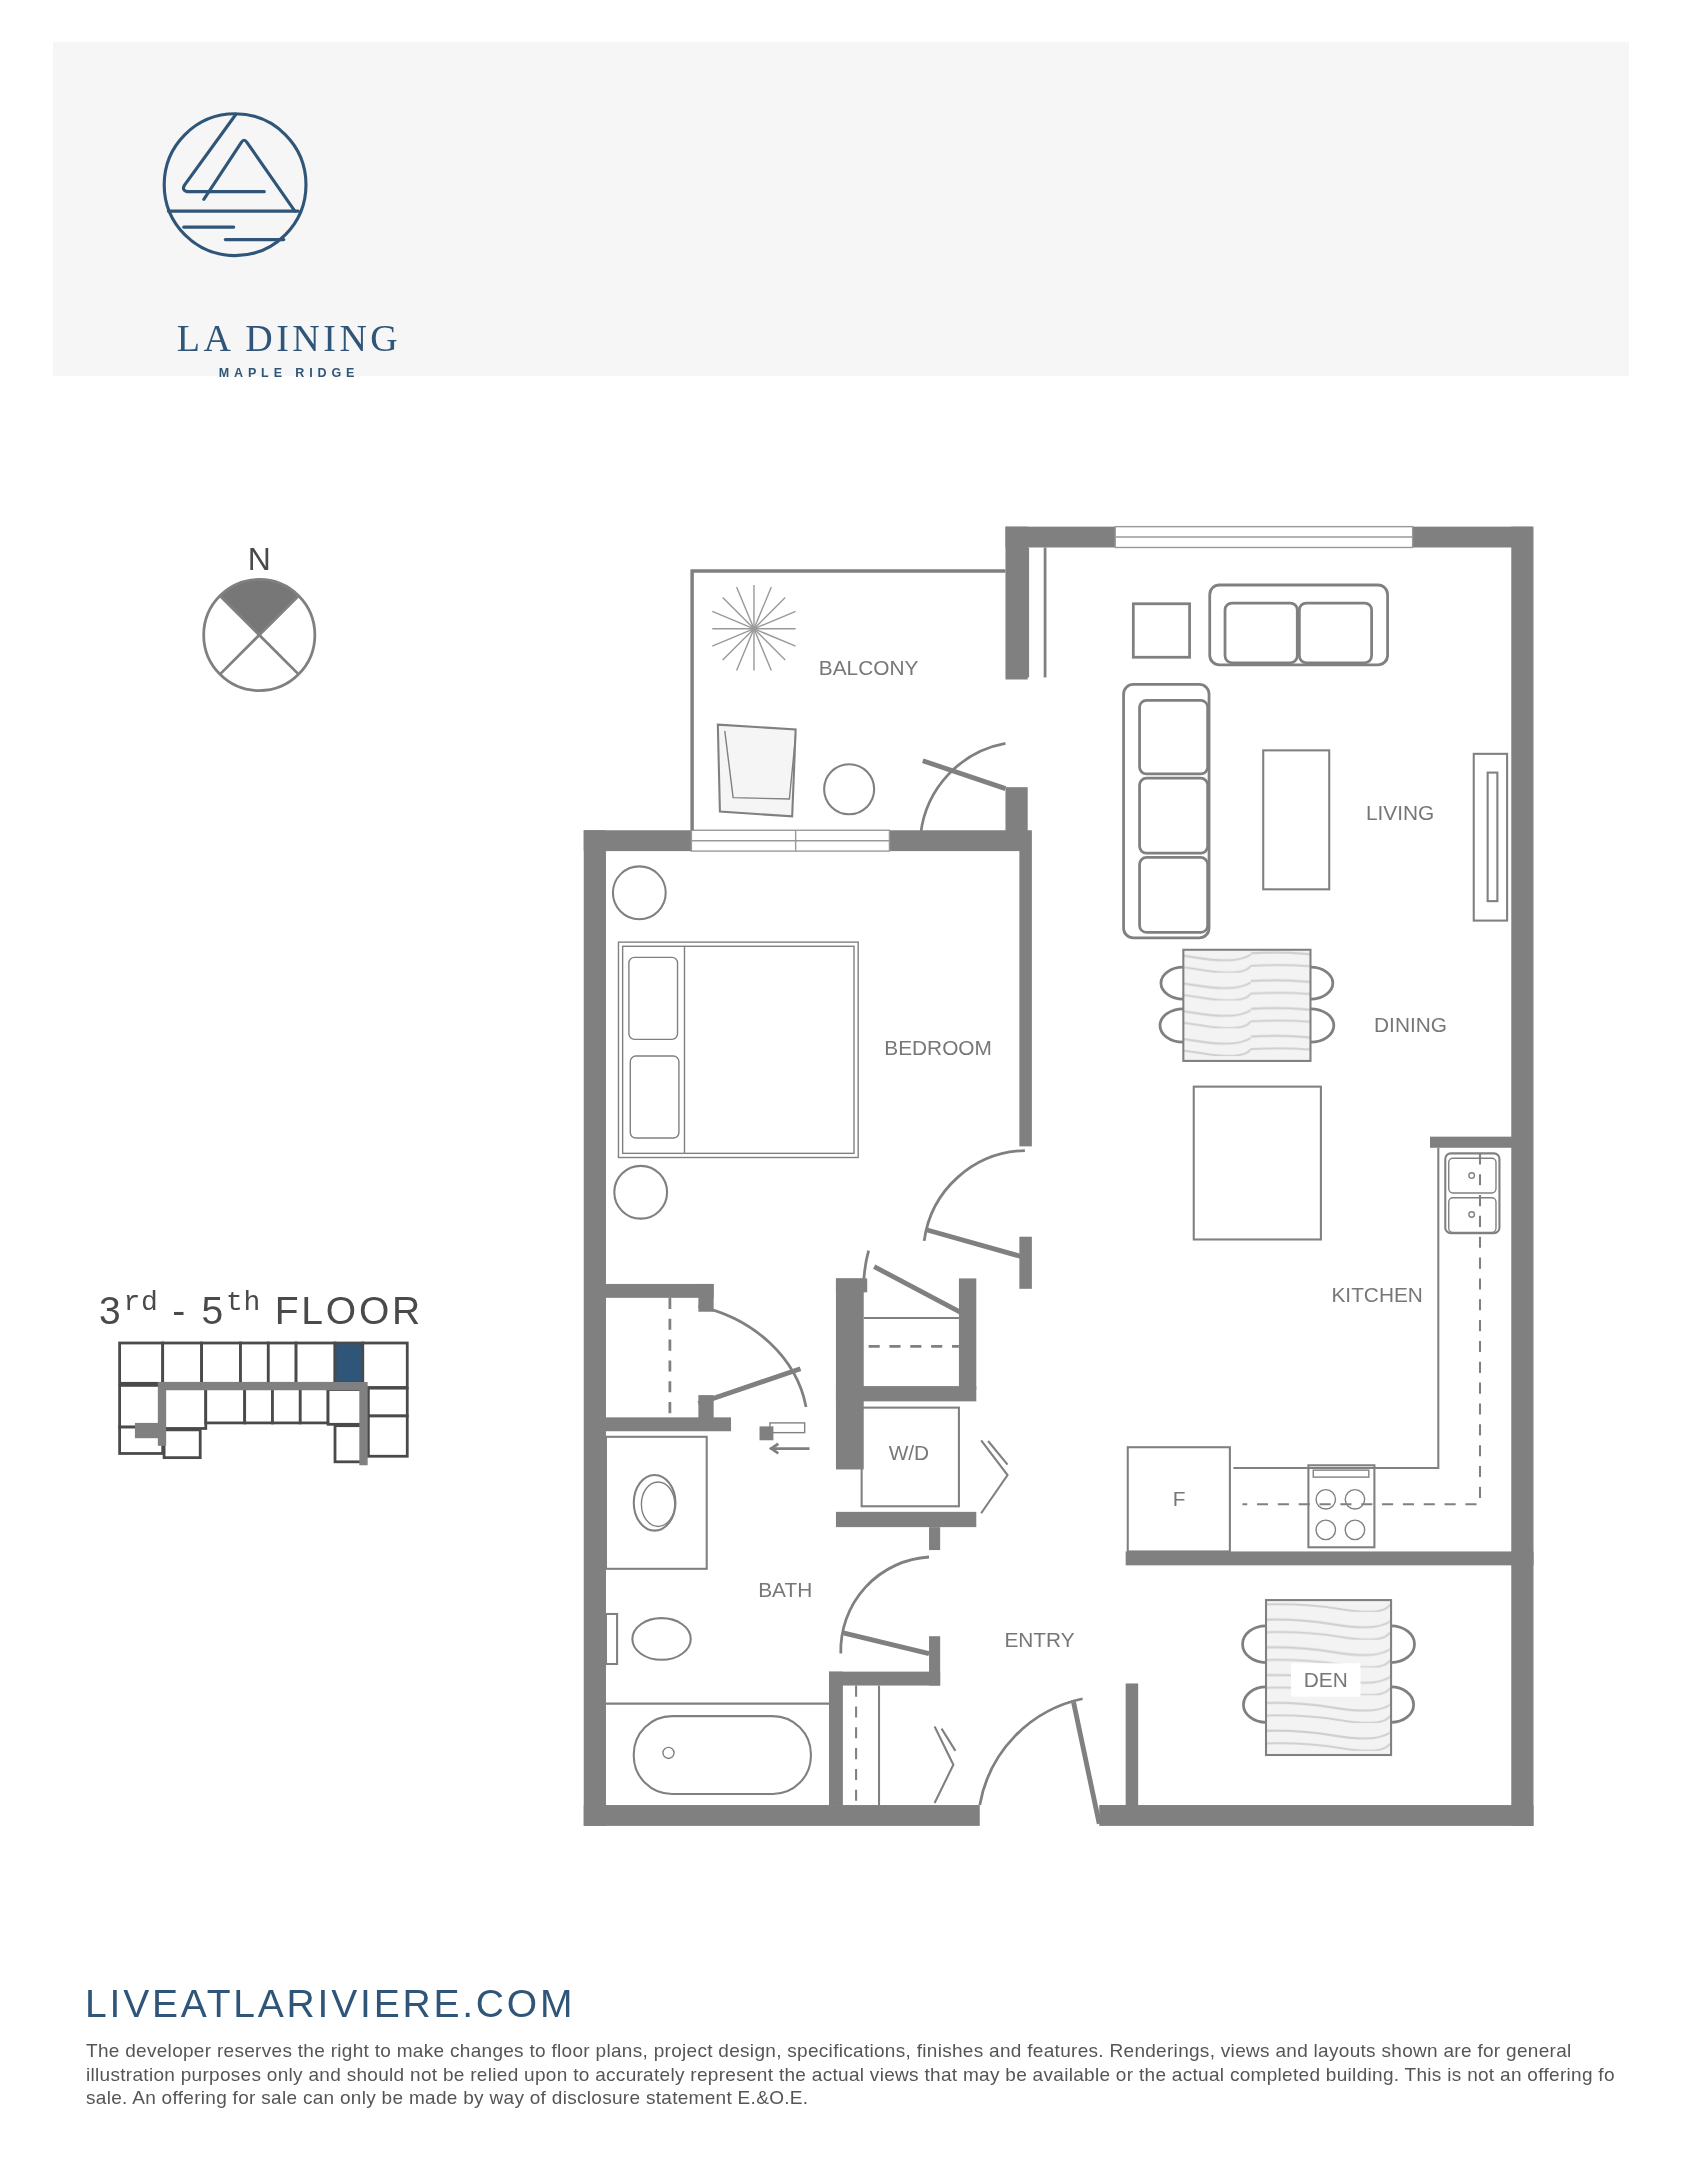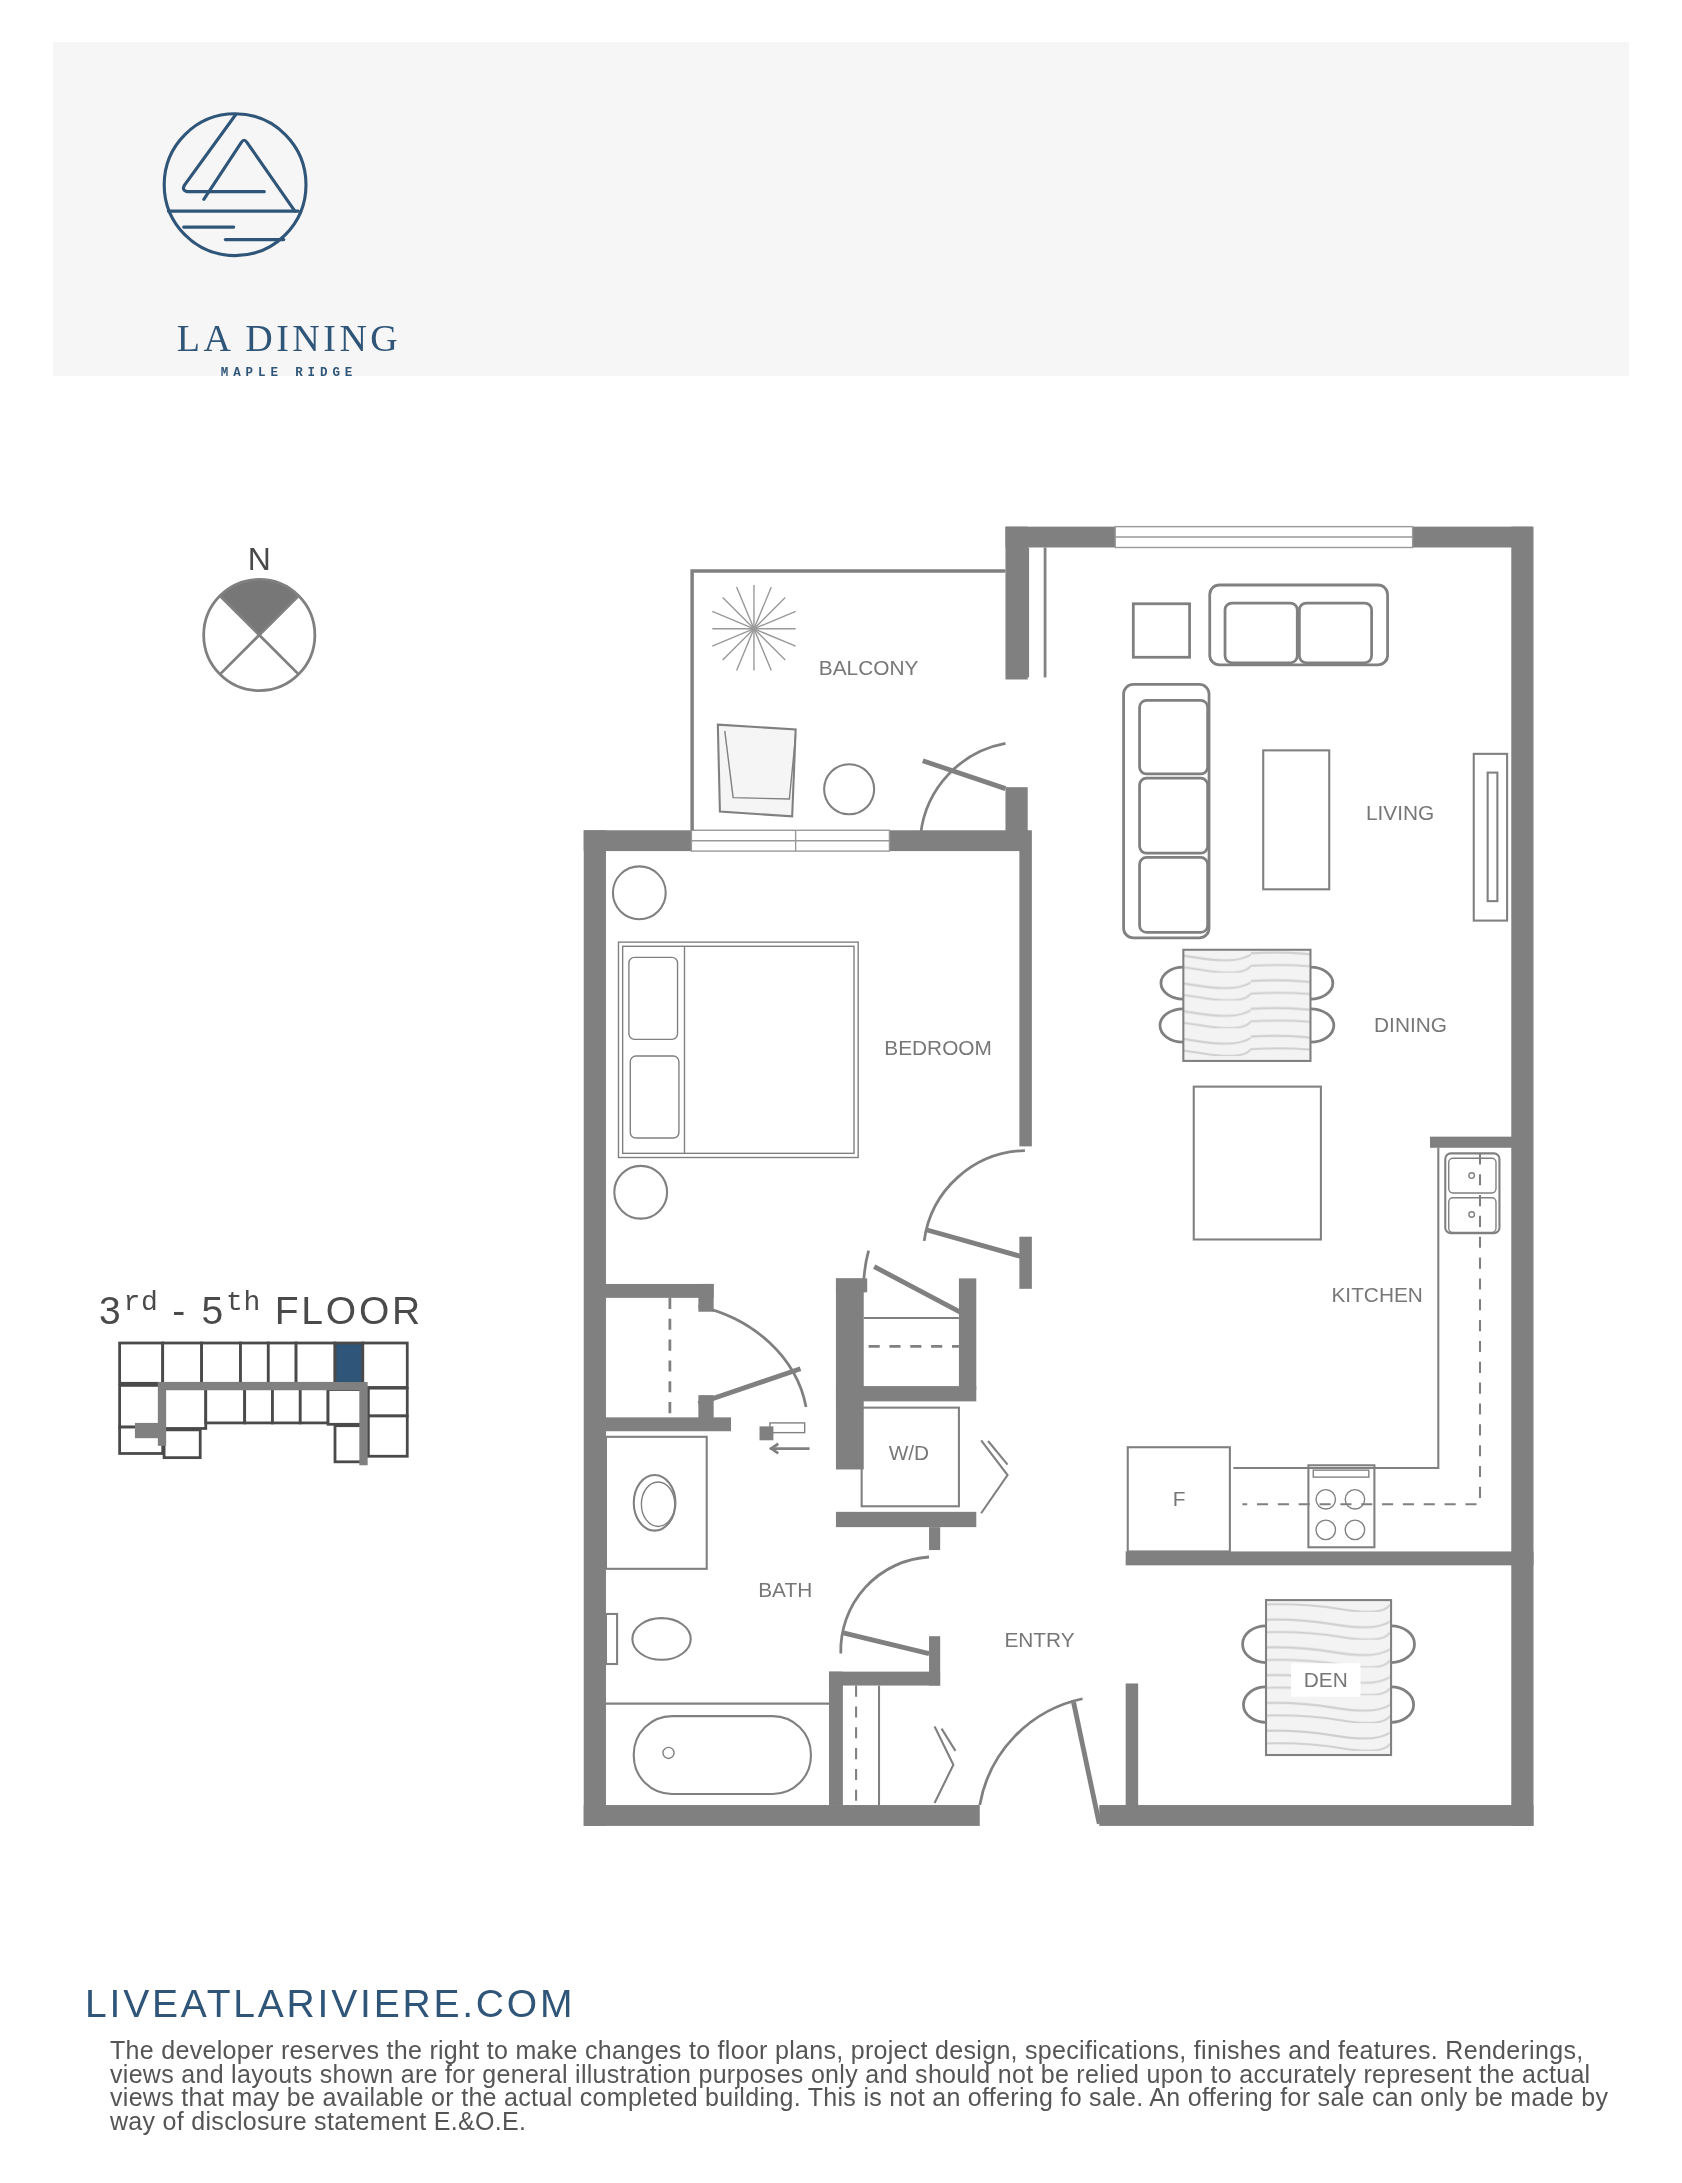--- a/index.html
+++ b/index.html
@@ -1,30 +1,30 @@
 <!DOCTYPE html>
 <html style="font-size:11px"><head>
 <meta charset="utf-8">
 <style>
   html, body { margin: 0; padding: 0; background: #ffffff; }
   body { width: 1683px; height: 2183px; position: relative; overflow: hidden; font-family: "Liberation Sans", "DejaVu Sans", sans-serif; }
   .header { position: absolute; left: 53px; top: 42px; width: 1576px; height: 334px; background: #f6f6f6; }
   .logo { position: absolute; left: 0; top: 0; width: 417px; height: 334px; }
   .brand-name { position: absolute; left: 97px; top: 274px; width: 278px; text-align: center; font-family: "Liberation Serif", "DejaVu Serif", serif; font-size: 38px; letter-spacing: 3.5px; color: #2f5578; }
-  .brand-sub { position: absolute; left: 97px; top: 324px; width: 278px; text-align: center; font-family: Liberation Mono, monospace; font-weight: bold; font-size: 12.5px; letter-spacing: 4.9px; color: #2f5578; }
+  .brand-sub { position: absolute; left: 97px; top: 324px; width: 278px; text-align: center; font-family: Liberation Sans, sans-serif; font-weight: bold; font-size: 12.5px; letter-spacing: 4.9px; color: #2f5578; }
   .plan-title { position: absolute; right: 85px; top: 104px; font-size: 60px; color: #4a4a4a; letter-spacing: 2.8px; line-height: 1; }
   .plan-rooms { position: absolute; right: 85px; top: 172px; font-size: 39px; color: #4a4a4a; letter-spacing: 0.7px; line-height: 1; }
   .plan-area { position: absolute; right: 85px; top: 224px; font-size: 39px; color: #4a4a4a; letter-spacing: 2.8px; line-height: 1; }
   .plan-svg { position: absolute; left: 0; top: 0; }
   .room-label { font-family: "Liberation Sans", "DejaVu Sans", sans-serif; font-size: 30px; fill: #777; }
   .floor-title { position: absolute; left: 99px; top: 1287px; font-size: 39px; color: #4a4a4a; letter-spacing: 2.8px; }
   .floor-title sup { font-size: 28px; letter-spacing: 0.7px; font-family: Liberation Mono, monospace; }
   .compass-n { font-family: "Liberation Sans", sans-serif; font-size: 46px; fill: #4a4a4a; }
   .website { position: absolute; left: 85px; top: 1982px; font-size: 39px; color: #2f5578; letter-spacing: 2.8px; }
-  .disclaimer { position: absolute; left: 86px; top: 2039px; width: 1529px; font-size: 25px; line-height: 23.6px; color: #555; letter-spacing: 0.3px; margin-left: 24px; }
+  .disclaimer { position: absolute; left: 86px; top: 2039px; width: 1529px; font-size: 19px; line-height: 23.6px; color: #555; letter-spacing: 0.3px; }
 </style>
 </head>
 <body>
 
 <div class="header">
   <div class="logo">
     <svg width="417" height="334" viewBox="0 0 600 480">
       <g fill="none" stroke="#2f5578" stroke-width="4.5" stroke-linecap="round">
         <circle cx="262" cy="205" r="102"></circle>
         <path d="M263 104 L189 206 Q185 213 193 215 L304 215"></path>

